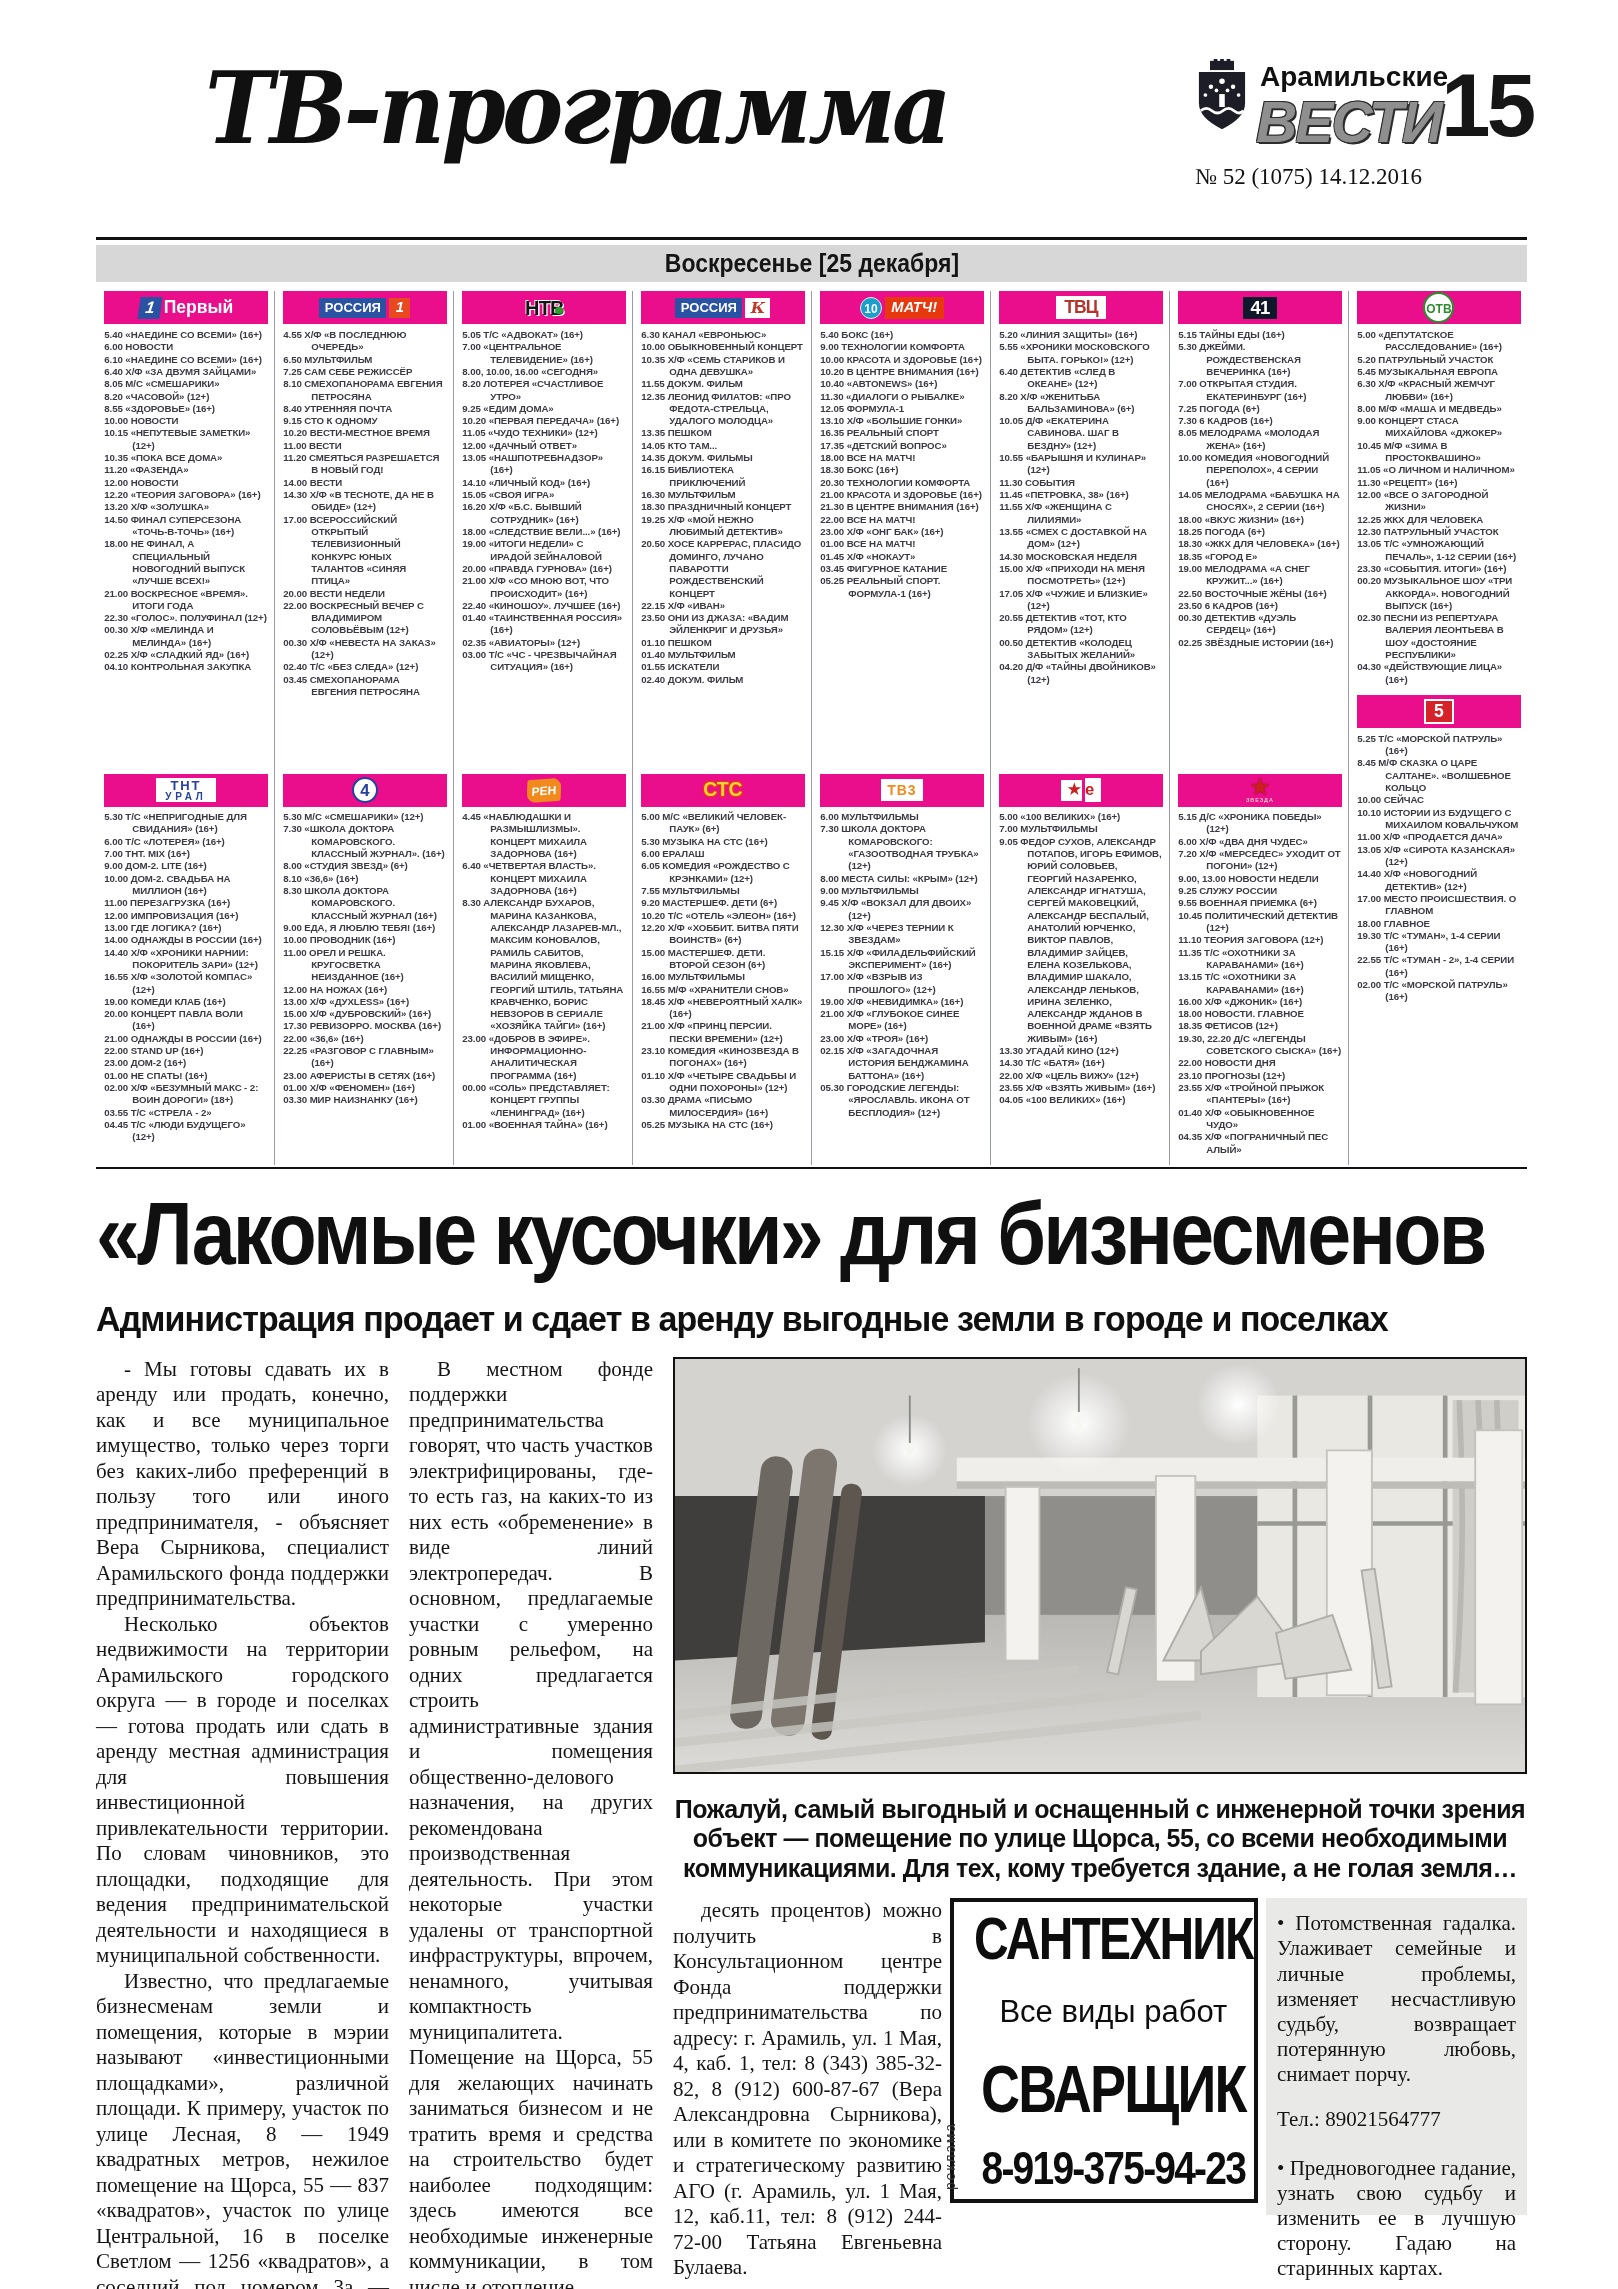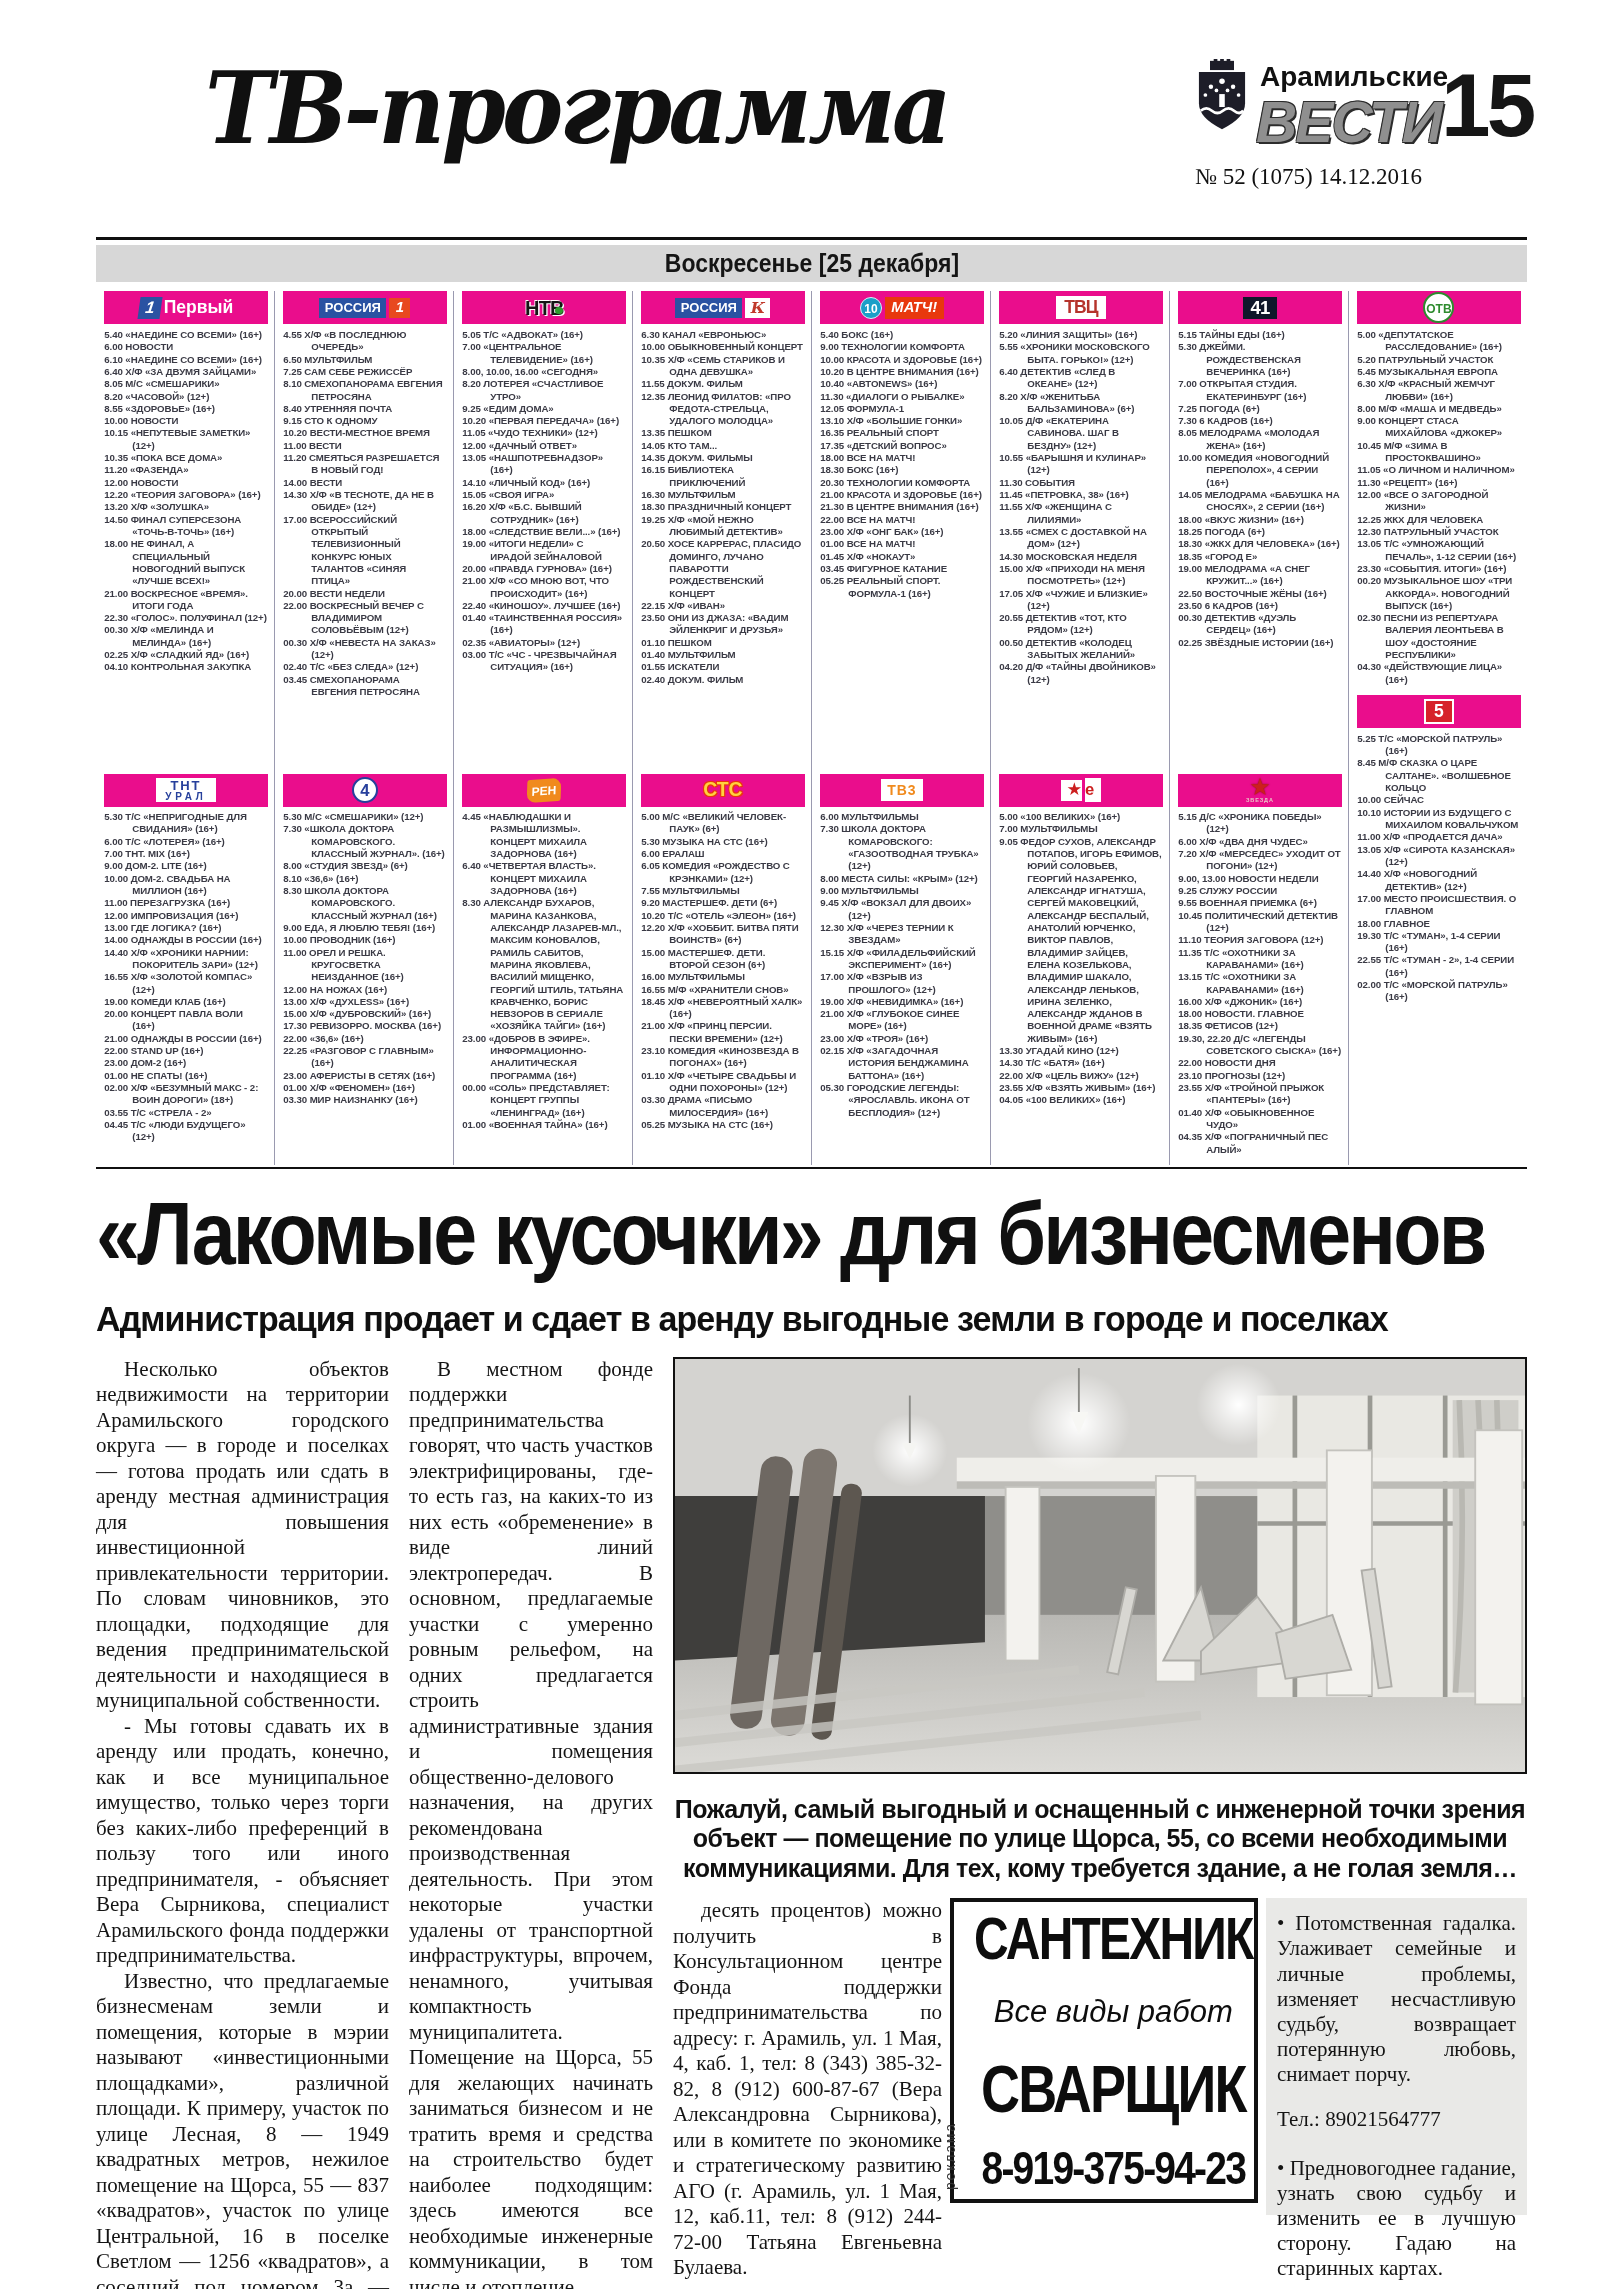--- a/index.html
+++ b/index.html
@@ -73,21 +73,21 @@
   .acol-2 { width:244px; flex:none; }
   .art-right { flex:1 1 auto; min-width:0; }
   .photo { border:2.8px solid #111; width:100%; height:417px; background:#cfcecb; }
   .photo svg { display:block; width:100%; height:100%; }
   .caption { margin-top:21px; text-align:center; font-size:25px; line-height:1.18; font-weight:bold; color:#111; letter-spacing:-0.5px; }
   .bottom-row { display:flex; margin-top:14.8px; gap:8px; }
   .bcol3 { width:269px; flex:none; }
   .ad-box { width:308px; flex:none; border:4.6px solid #111; background:#fff; position:relative; height:305px; padding:9.2px 7.4px 9.2px 26px; display:flex; flex-direction:column; align-items:center; justify-content:space-between; }
   .ad-side { position:absolute; left:3.7px; bottom:9.2px; transform:rotate(-90deg); transform-origin:left bottom; font-size:14px; color:#333; letter-spacing:1.8px; }
   .ad-t1 { font-size:48px; font-weight:900; letter-spacing:-1.8px; transform:scaleY(1.25); color:#0d0d0d; }
-  .ad-t2 { font-size:31px; font-style:italic; color:#0d0d0d; }
+  .ad-t2 { font-size:31px; color:#0d0d0d; }
   .ad-t3 { font-size:54px; font-weight:900; letter-spacing:-1.8px; transform:scaleY(1.25); color:#0d0d0d; }
   .ad-phone { font-size:39px; font-weight:900; letter-spacing:-1.8px; transform:scaleY(1.2); color:#0d0d0d; }
   .classifieds { flex:1 1 auto; background:#e9e9e7; padding:13px 11px; font-family:"Liberation Serif", serif; font-size:21px; line-height:1.2; text-align:justify; color:#141414; height:317px; }
   .classified { margin-bottom:24px; }
   .classified .c-phone { text-align:left; margin-top:19px; }
 </style>
 </head>
 <body>
 
 <div class="page">
@@ -556,22 +556,22 @@
     </div>
   </div>
 
   <hr class="grid-rule">
 
   <div class="headline">«Лакомые кусочки» для бизнесменов</div>
   <div class="subhead">Администрация продает и сдает в аренду выгодные земли в городе и поселках</div>
 
   <div class="article-body">
     <div class="acol acol-1">
+        <p>- Мы готовы сдавать их в аренду или продать, конечно, как и все муниципальное имущество, только через торги без каких-либо преференций в пользу того или иного предпринимателя, - объясняет Вера Сырникова, специалист Арамильского фонда поддержки предпринимательства.</p>
         <p>Несколько объектов недвижимости на территории Арамильского городского округа — в городе и поселках — готова продать или сдать в аренду местная администрация для повышения инвестиционной привлекательности территории. По словам чиновников, это площадки, подходящие для ведения предпринимательской деятельности и находящиеся в муниципальной собственности.</p>
-        <p>- Мы готовы сдавать их в аренду или продать, конечно, как и все муниципальное имущество, только через торги без каких-либо преференций в пользу того или иного предпринимателя, - объясняет Вера Сырникова, специалист Арамильского фонда поддержки предпринимательства.</p>
         <p>Известно, что предлагаемые бизнесменам земли и помещения, которые в мэрии называют «инвестиционными площадками», различной площади. К примеру, участок по улице Лесная, 8 — 1949 квадратных метров, нежилое помещение на Щорса, 55 — 837 «квадратов», участок по улице Центральной, 16 в поселке Светлом — 1256 «квадратов», а соседний под номером 3а — 1605 квадратных метров. Один из наиболее крупных по площади участок предлагается в городе по улице Свободы, 4 — 10308 «квадратов», а на площадке по улице Трудовая, 24 площадь пока в стадии формирования. Еще один участок по улице Свободы 39а гигантских масштабов —</p>
       </div>
     <div class="acol acol-2">
         <p>В местном фонде поддержки предпринимательства говорят, что часть участков электрифицированы, где-то есть газ, на каких-то из них есть «обременение» в виде линий электропередач. В основном, предлагаемые участки с умеренно ровным рельефом, на одних предлагается строить административные здания и помещения общественно-делового назначения, на других рекомендована производственная деятельность. При этом некоторые участки удалены от транспортной инфраструктуры, впрочем, ненамного, учитывая компактность муниципалитета. Помещение на Щорса, 55 для желающих начинать заниматься бизнесом и не тратить время и средства на строительство будет наиболее подходящим: здесь имеются все необходимые инженерные коммуникации, в том числе и отопление…</p>
       </div>
     <div class="art-right">
       <div class="photo">
         <svg viewBox="0 0 905 452" preserveAspectRatio="none">
           <defs>
             <linearGradient id="floorG" x1="0" y1="0" x2="0" y2="1">

